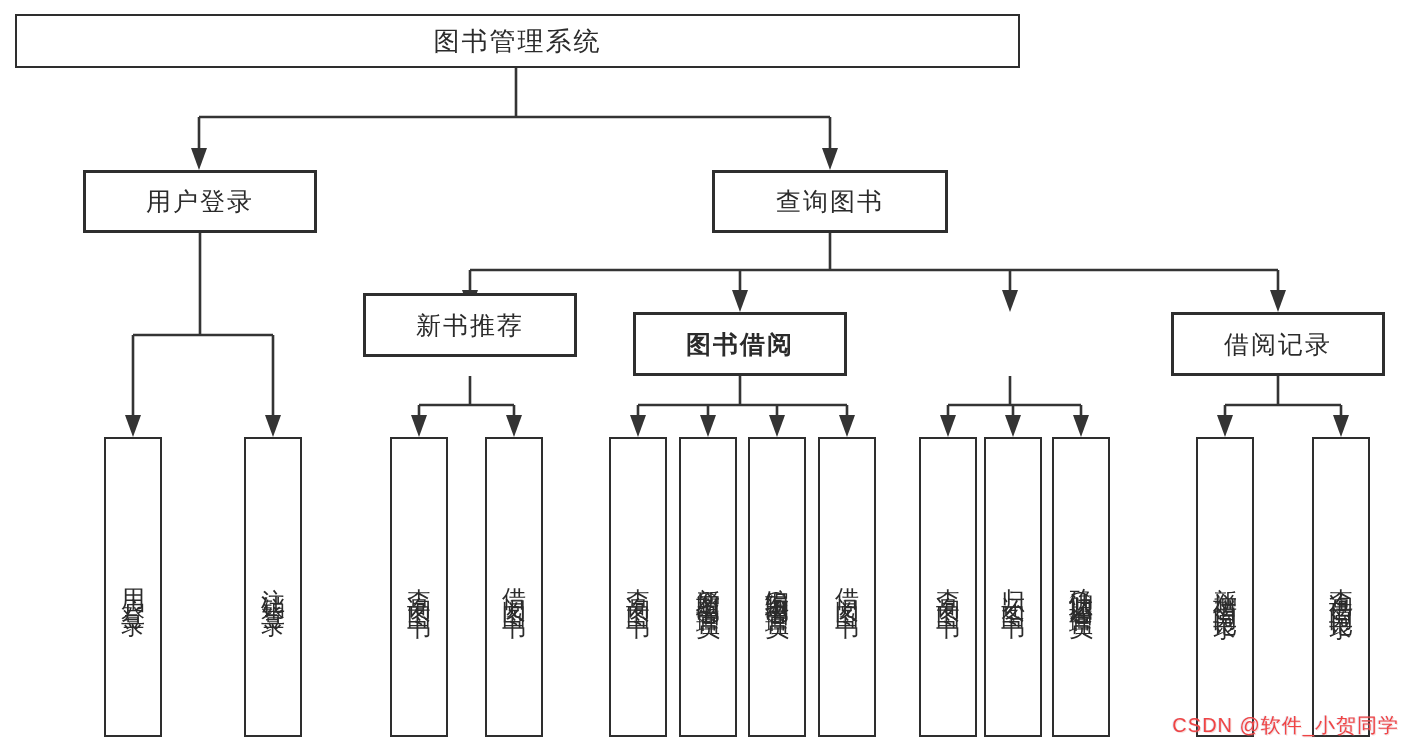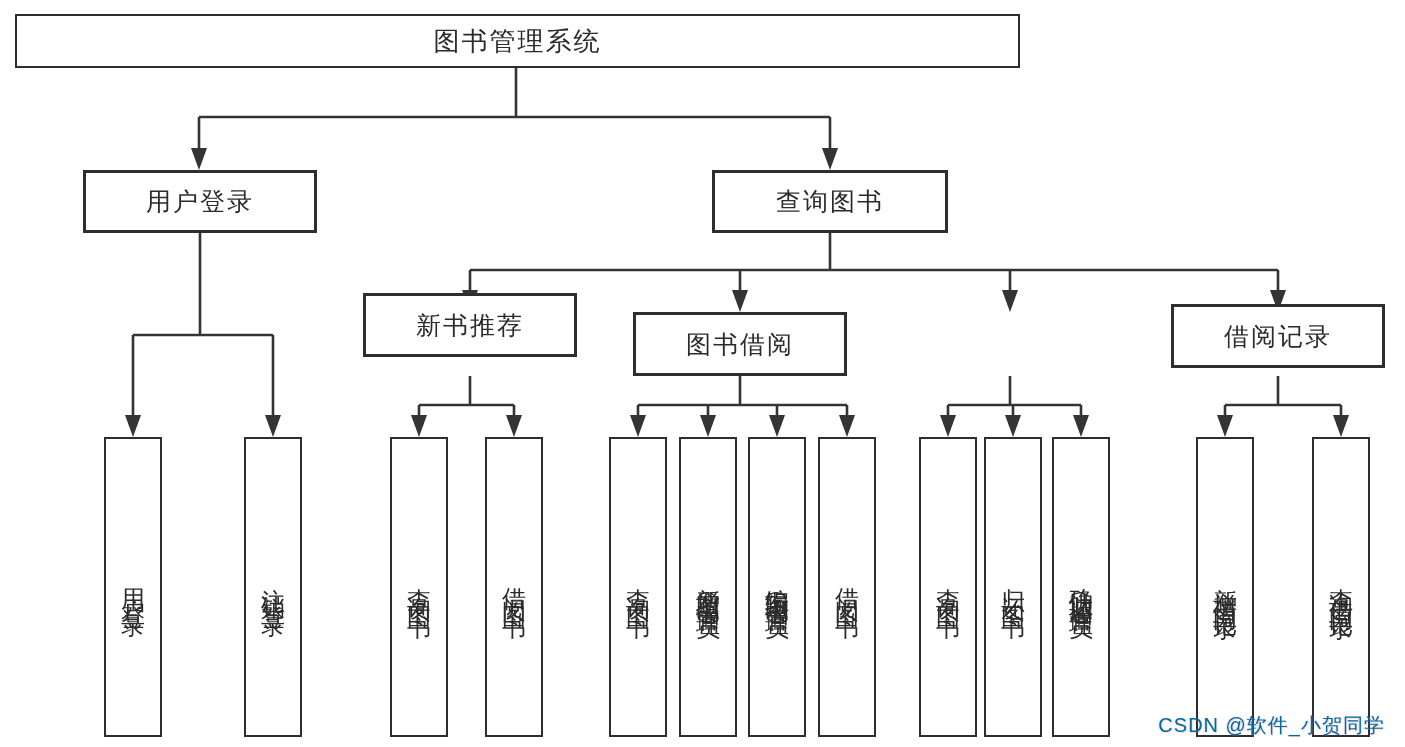--- a/index.html
+++ b/index.html
@@ -49,24 +49,24 @@
   .vbox .vtext {
     writing-mode: vertical-rl;
     line-height: 1;
     white-space: nowrap;
   }
   .vtext.sp-wide   { letter-spacing: 9px; }   
   .vtext.sp-medium { letter-spacing: 6px; }   
   .vtext.sp-tight  { letter-spacing: 4px; }   
   .watermark {
     position: absolute;
-    right: 20px;
+    right: 6px;
     bottom: 8px;
     font-size: 20px;
-    color: #0369a1;
+    color: #ef4444;
     letter-spacing: 1px;
     text-shadow: 1px 1px 0 rgba(230,120,120,0.25), -1px 0 0 rgba(140,170,230,0.25);
   }
 </style>
 </head>
 <body>
 
 <div class="stage">
 
   <svg class="connector-layer" width="1405" height="747" viewBox="0 0 1405 747" xmlns="http://www.w3.org/2000/svg">
@@ -107,24 +107,24 @@
   <div class="node hbox" style="left:83px; top:170px; width:234px; height:63px;">
     <span>用户登录</span>
   </div>
   <div class="node hbox" style="left:712px; top:170px; width:236px; height:63px;">
     <span>查询图书</span>
   </div>
 
   <div class="node hbox" style="left:363px; top:293px; width:214px; height:64px;">
     <span>新书推荐</span>
   </div>
-  <div class="node hbox" style="left:633px; top:312px; width:214px; height:64px;">
+  <div class="node hbox" style="left:633px; top:312px; width:214px; height:64px;font-weight:bold;">
     <span>图书借阅</span>
   </div>
-  <div class="node hbox" style="left:1171px; top:304px; width:214px; height:64px;">
+  <div class="node hbox" style="left:1171px; top:312px; width:214px; height:64px;">
     <span>借阅记录</span>
   </div>
 
   <div class="node vbox" style="left:104px; top:437px; width:58px; height:300px;">
     <span class="vtext sp-wide">用户登录</span>
   </div>
   <div class="node vbox" style="left:244px; top:437px; width:58px; height:300px;">
     <span class="vtext sp-wide">注销登录</span>
   </div>
 

